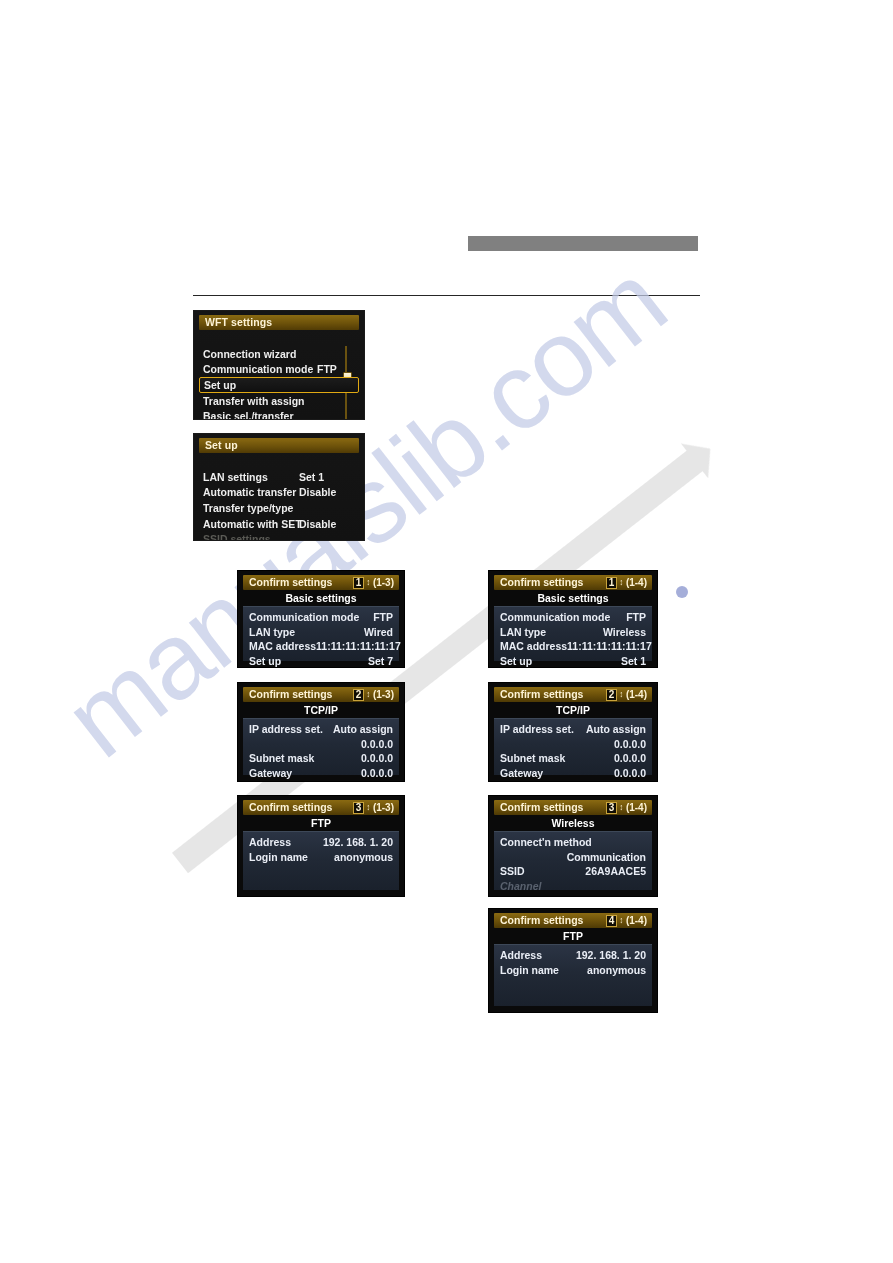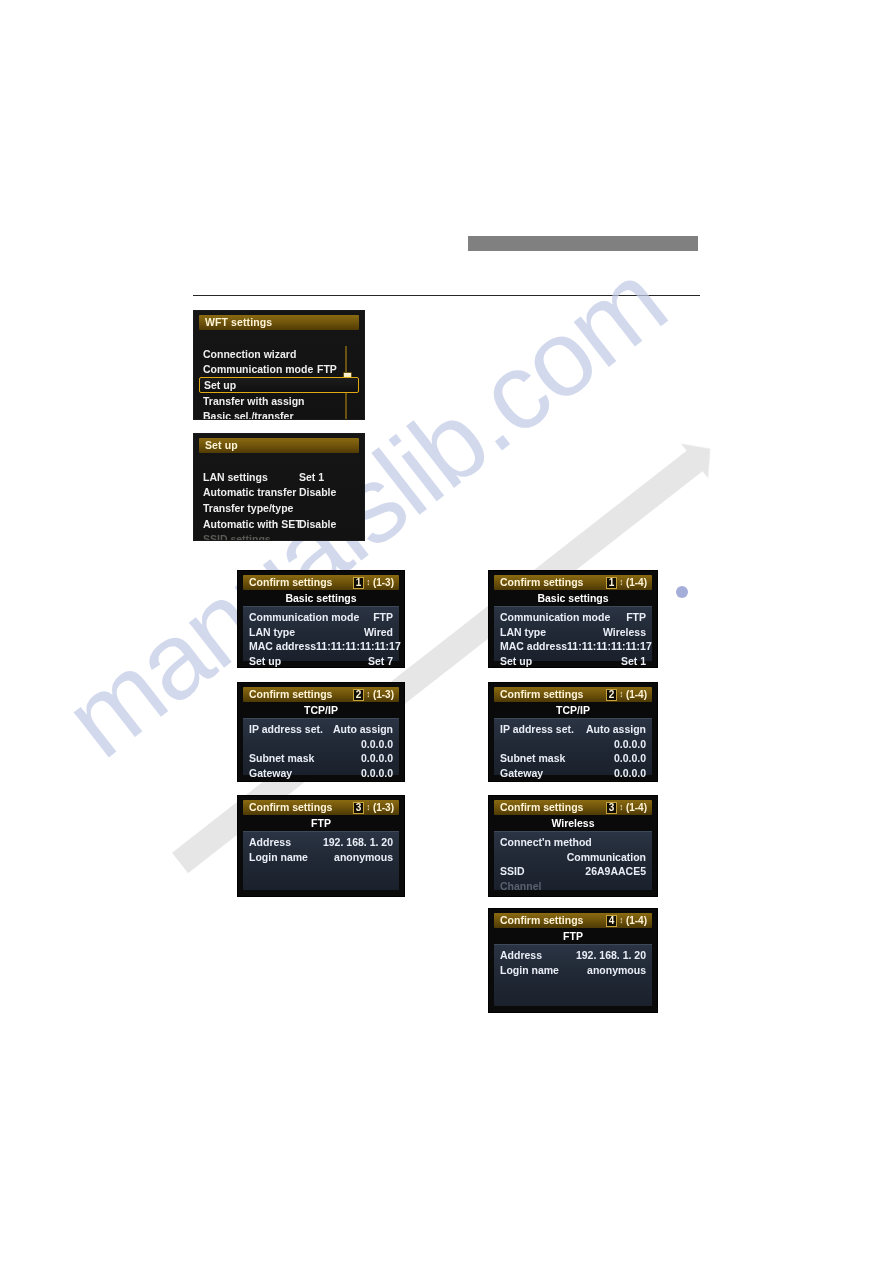--- a/index.html
+++ b/index.html
@@ -245,21 +245,21 @@
   .cf-row {
     height: 14.5px;
     display: flex;
     align-items: center;
     justify-content: space-between;
     font-size: 10.5px;
     font-weight: 700;
     color: #e9edf5;
     white-space: nowrap;
   }
-  .cf-row.dim { color: #59616e; }
+  .cf-row.dim { color: #59616e; font-style: italic; }
   .cf-row .cf-k { text-align: left; }
   .cf-row .cf-v { text-align: right; }
   .cf-row.value-only { justify-content: flex-end; }
 </style>
 </head>
 <body>
 
 <div class="page-sheet"></div>
 
 <div class="header-block"></div>

